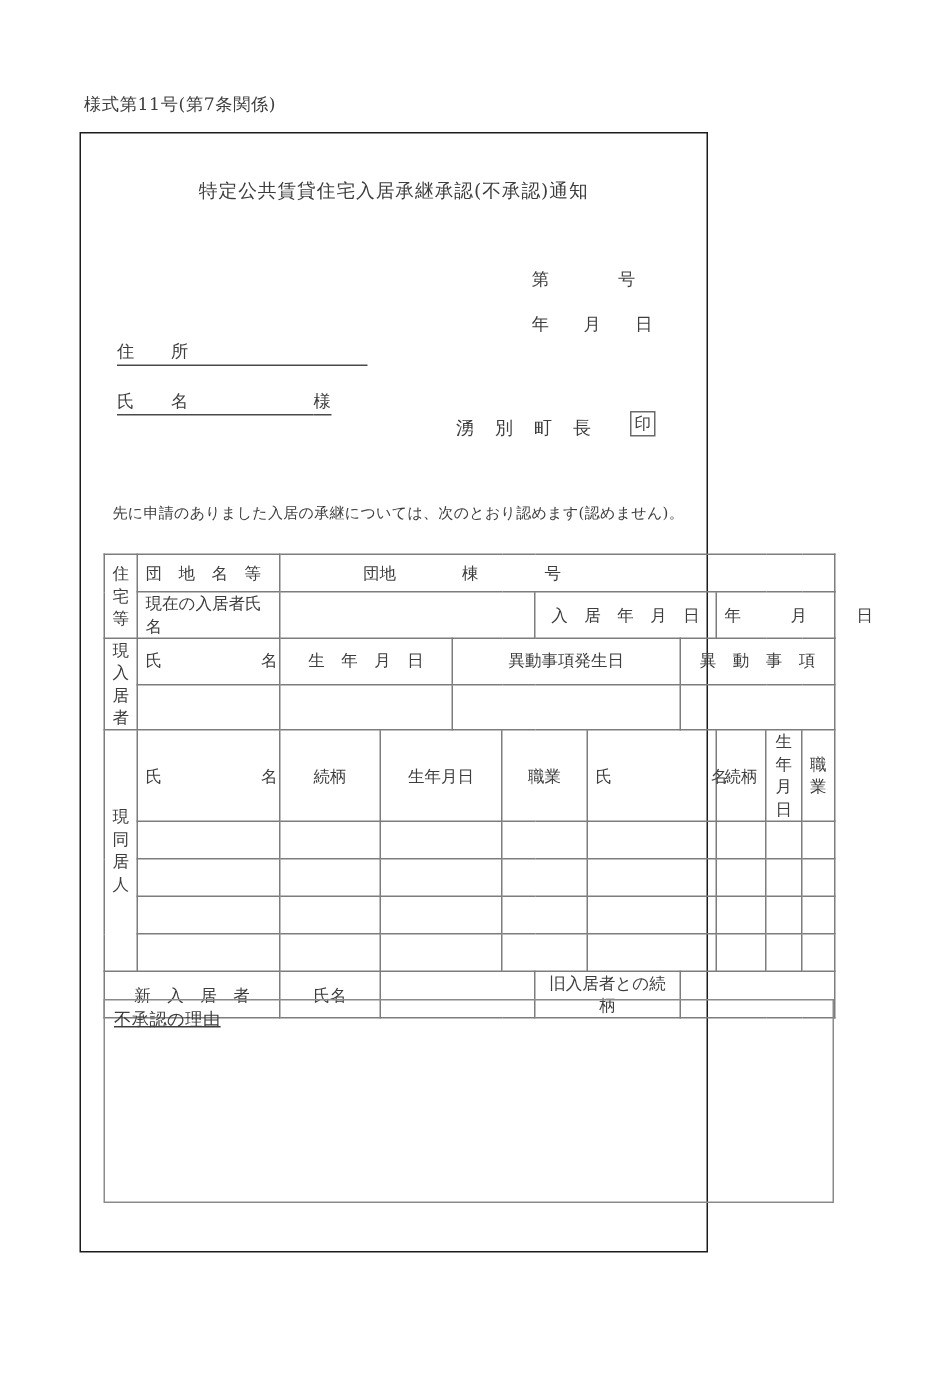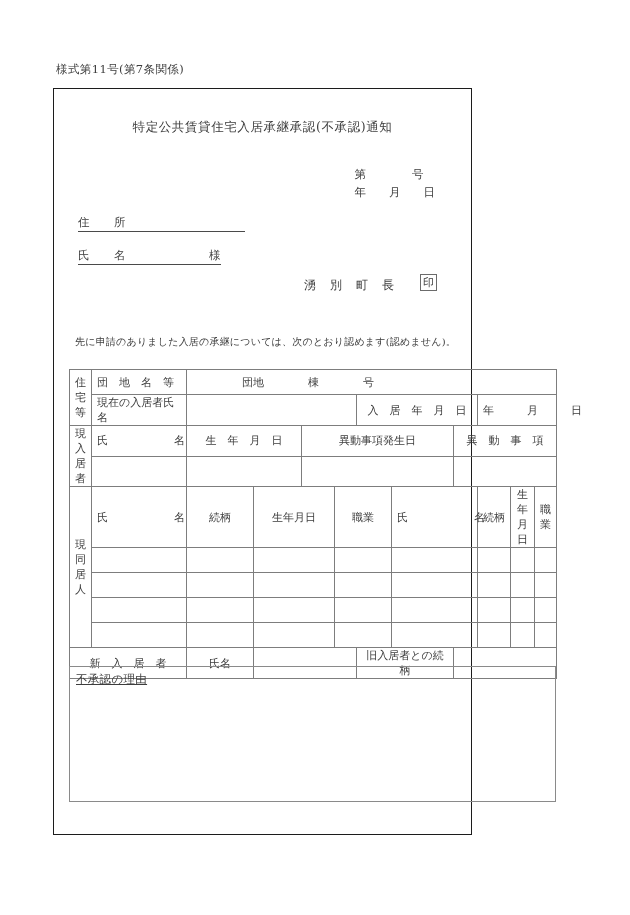--- a/index.html
+++ b/index.html
@@ -58,27 +58,27 @@
 
   
   .meta-block {
     position: absolute;
     right: 36px;
     top: 76px;
     font-size: 11.5px;
     line-height: 18px;
     text-align: left;
   }
-  .meta-row { white-space: pre; }
+  .meta-row { white-space: pre; margin-top: 12px; }
 
   
   .addressee {
     position: absolute;
     left: 24px;
-    top: 126px;
+    top: 138px;
     font-size: 11.5px;
   }
   .addr-line {
     display: flex;
     align-items: flex-end;
     margin-bottom: 16px;
   }
   .addr-label {
     white-space: pre;
     letter-spacing: 0.5px;

